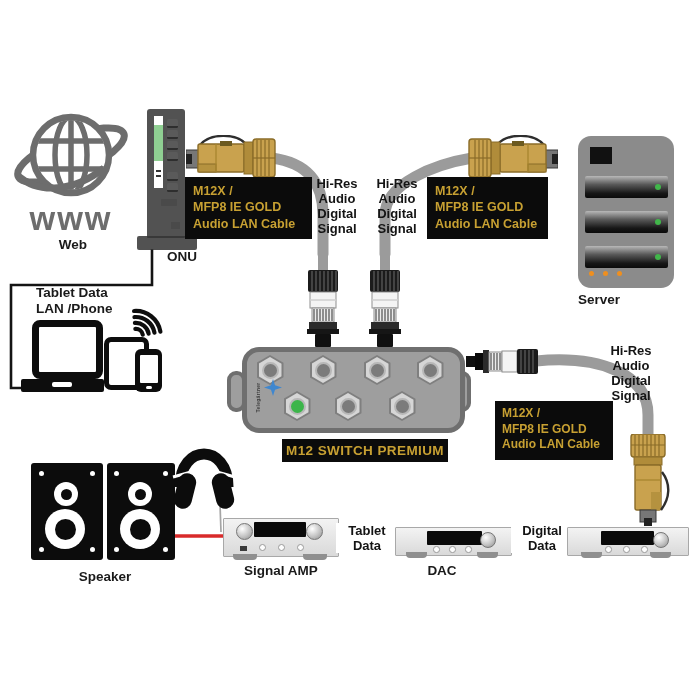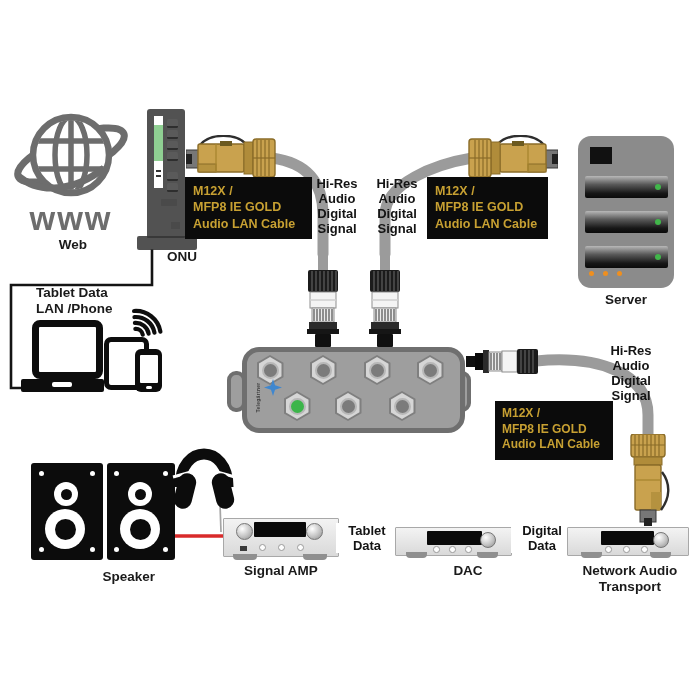--- a/index.html
+++ b/index.html
@@ -124,21 +124,21 @@
     <div class="drive" style="top:75px;">
         <div class="led"></div>
       </div>
     <div class="drive" style="top:110px;">
         <div class="led"></div>
       </div>
     <div class="sdot" style="left:11px;top:135px;"></div>
     <div class="sdot" style="left:25px;top:135px;"></div>
     <div class="sdot" style="left:39px;top:135px;"></div>
   </div>
-  <div class="lbl" style="left:578px;top:292px;width:96px;text-align:center;">Server</div>
+  <div class="lbl" style="left:578px;top:292px;width:96px;">Server</div>
 
   <div class="lbl" style="left:36px;top:285px;">Tablet Data</div>
   <div class="lbl" style="left:36px;top:301px;">LAN /Phone</div>
   <div class="lapscreen"></div>
   <div class="lapbase">
       <div class="lapnotch"></div>
     </div>
   <div class="tablet"></div>
   <div class="phone">
     <div class="phscreen"></div>
@@ -365,20 +365,21 @@
     <div>Digital</div>
     <div>Signal</div>
   </div>
   <div class="signal" style="left:599px;top:343px;width:64px;">
     <div>Hi-Res</div>
     <div>Audio</div>
     <div>Digital</div>
     <div>Signal</div>
   </div>
 
+  <div class="switchlabel" style="left:282px;top:439px;width:166px;height:23px;">M12 SWITCH PREMIUM</div>
 
   <div class="speaker" style="left:31px;top:463px;width:72px;height:97px;">
     <div class="spdot" style="left:8px;top:8px;"></div>
       <div class="spdot" style="left:59px;top:8px;"></div>
     <div class="spdot" style="left:8px;top:84px;"></div>
       <div class="spdot" style="left:59px;top:84px;"></div>
     <div class="circle" style="left:23px;top:19px;width:24px;height:24px;background:#fff;"></div>
     <div class="circle" style="left:29.5px;top:25.5px;width:11px;height:11px;background:#0c0c0c;"></div>
     <div class="circle" style="left:14px;top:46px;width:40px;height:40px;background:#fff;"></div>
     <div class="circle" style="left:23.5px;top:55.5px;width:21px;height:21px;background:#0c0c0c;"></div>
@@ -386,21 +387,21 @@
   <div class="speaker" style="left:107px;top:463px;width:68px;height:97px;">
     <div class="spdot" style="left:7px;top:8px;"></div>
       <div class="spdot" style="left:56px;top:8px;"></div>
     <div class="spdot" style="left:7px;top:84px;"></div>
       <div class="spdot" style="left:56px;top:84px;"></div>
     <div class="circle" style="left:21px;top:19px;width:24px;height:24px;background:#fff;"></div>
     <div class="circle" style="left:27.5px;top:25.5px;width:11px;height:11px;background:#0c0c0c;"></div>
     <div class="circle" style="left:13px;top:46px;width:40px;height:40px;background:#fff;"></div>
     <div class="circle" style="left:22.5px;top:55.5px;width:21px;height:21px;background:#0c0c0c;"></div>
   </div>
-  <div class="lbl center" style="left:55px;top:569px;width:100px;text-align:right;">Speaker</div>
+  <div class="lbl center" style="left:55px;top:569px;width:100px;">Speaker</div>
 
   <svg class="abs" style="left:172px;top:431px;" width="64" height="84" viewBox="0 0 64 84">
     <path d="M8,56 C8,12 56,12 56,56" stroke="#0c0c0c" stroke-width="11" fill="none"></path>
     <path d="M1,46 L19,41" stroke="#ffffff" stroke-width="3"></path>
     <path d="M45,41 L63,46" stroke="#ffffff" stroke-width="3"></path>
     <rect x="4" y="42" width="18" height="36" rx="9" fill="#0c0c0c" transform="rotate(14 13 60)"></rect>
     <rect x="42" y="42" width="18" height="36" rx="9" fill="#0c0c0c" transform="rotate(-14 51 60)"></rect>
   </svg>
 
   <div class="unit" style="left:223px;top:518px;width:114px;height:37px;"></div>
@@ -421,33 +422,29 @@
   </div>
 
   <div class="unit" style="left:395px;top:527px;width:115px;height:27px;"></div>
   <div class="display" style="left:427px;top:531px;width:55px;height:14px;"></div>
   <div class="knob" style="left:480px;top:532px;width:14px;height:14px;"></div>
   <div class="btn" style="left:433px;top:546px;width:6.5px;height:6.5px;"></div>
   <div class="btn" style="left:449px;top:546px;width:6.5px;height:6.5px;"></div>
   <div class="btn" style="left:465px;top:546px;width:6.5px;height:6.5px;"></div>
   <div class="foot" style="left:406px;top:552px;width:21px;height:5.5px;"></div>
   <div class="foot" style="left:477px;top:552px;width:21px;height:5.5px;"></div>
-  <div class="lbl center" style="left:418px;top:563px;width:100px;">DAC</div>
+  <div class="lbl center" style="left:392px;top:563px;width:100px;">DAC</div>
 
   <div class="signal whitecard" style="left:511px;top:523px;width:62px;">
     <div>Digital</div>
     <div>Data</div>
   </div>
 
   <div class="unit" style="left:567px;top:527px;width:120px;height:27px;"></div>
   <div class="display" style="left:601px;top:531px;width:53px;height:14px;"></div>
   <div class="knob" style="left:653px;top:532px;width:14px;height:14px;"></div>
   <div class="btn" style="left:605px;top:546px;width:6.5px;height:6.5px;"></div>
   <div class="btn" style="left:623px;top:546px;width:6.5px;height:6.5px;"></div>
   <div class="btn" style="left:641px;top:546px;width:6.5px;height:6.5px;"></div>
   <div class="foot" style="left:581px;top:552px;width:21px;height:5.5px;"></div>
   <div class="foot" style="left:650px;top:552px;width:21px;height:5.5px;"></div>
-  <div class="lbl center" style="left:570px;top:563px;width:120px;">
-    <div>Network Audio</div>
-    <div>Transport</div>
-  </div>
 
 </div>
 
 </body></html>

